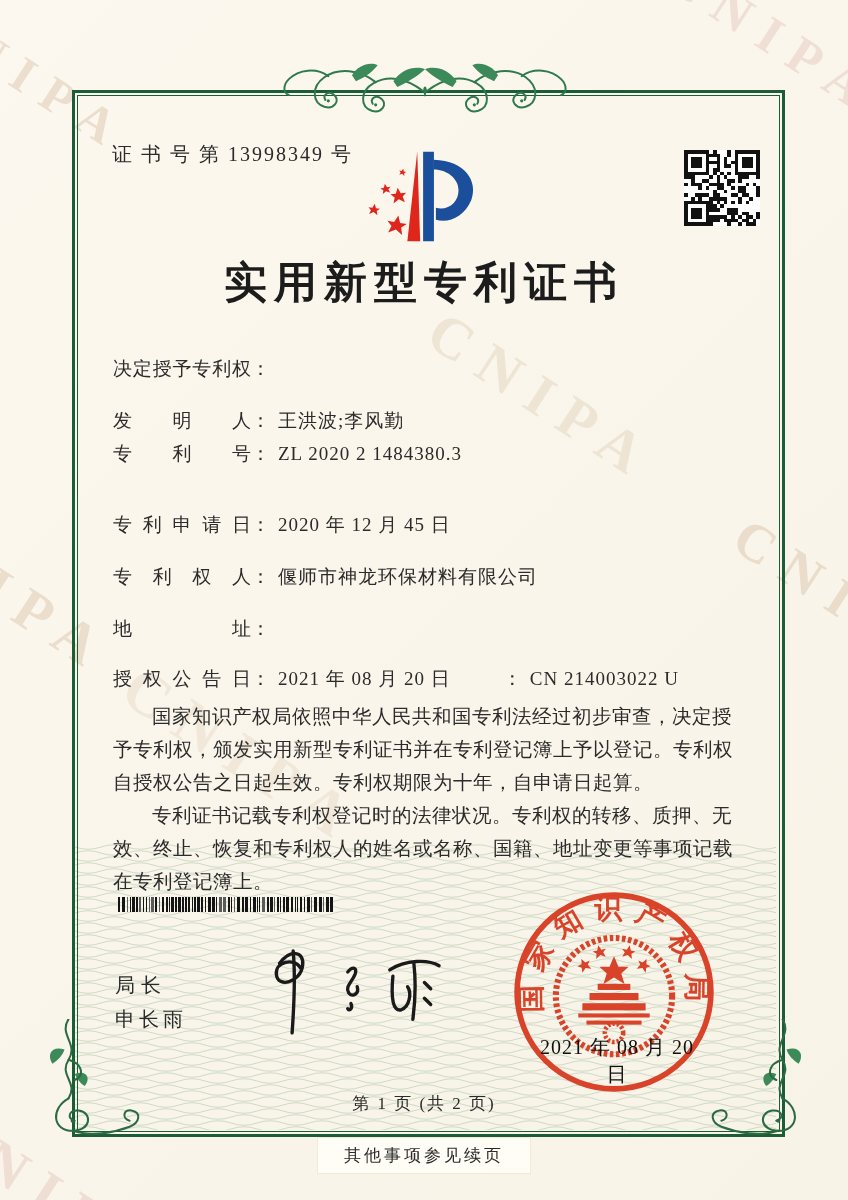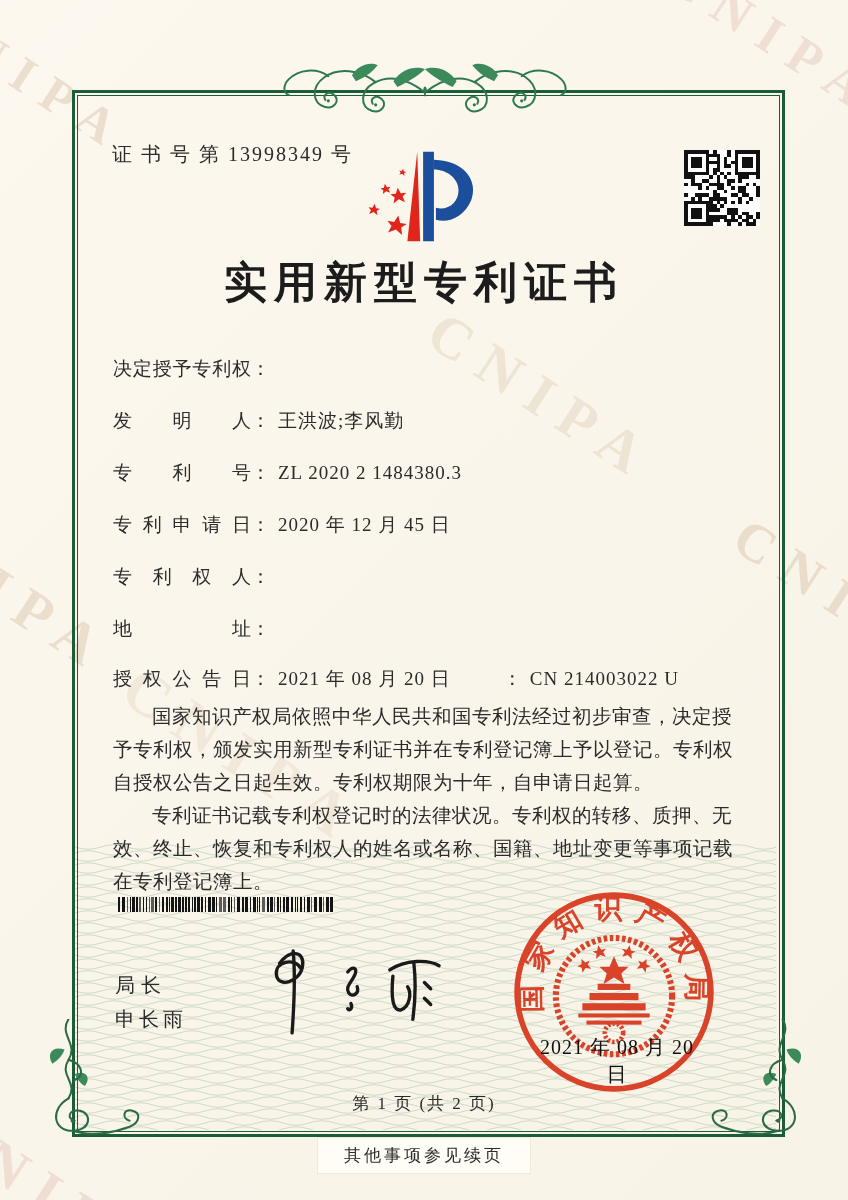--- a/index.html
+++ b/index.html
@@ -638,33 +638,34 @@
 
   <div class="frow" style="top:356px">
     <span class="flabel">决定授予专利权</span>
       <span class="fcolon">：</span>
   </div>
   <div class="frow" style="top:408px">
     <span class="flabel">发明人</span>
       <span class="fcolon">：</span>
     <span class="fvalue">王洪波;李风勤</span>
   </div>
-  <div class="frow" style="top:460px">
+  <div class="frow" style="top:441px">
     <span class="flabel">专利号</span>
       <span class="fcolon">：</span>
     <span class="fvalue">ZL 2020 2 1484380.3</span>
   </div>
   <div class="frow" style="top:512px">
     <span class="flabel">专利申请日</span>
       <span class="fcolon">：</span>
     <span class="fvalue">2020 年 12 月 45 日</span>
   </div>
   <div class="frow" style="top:564px">
     <span class="flabel">专利权人</span>
       <span class="fcolon">：</span>
+    <span class="fvalue">偃师市神龙环保材料有限公司</span>
   </div>
   <div class="frow" style="top:616px">
     <span class="flabel">地址</span>
       <span class="fcolon">：</span>
   </div>
 
   <div class="frow" style="top:666px">
     <span class="flabel">授权公告日</span>
       <span class="fcolon">：</span>
     <span class="fvalue">2021 年 08 月 20 日</span>

